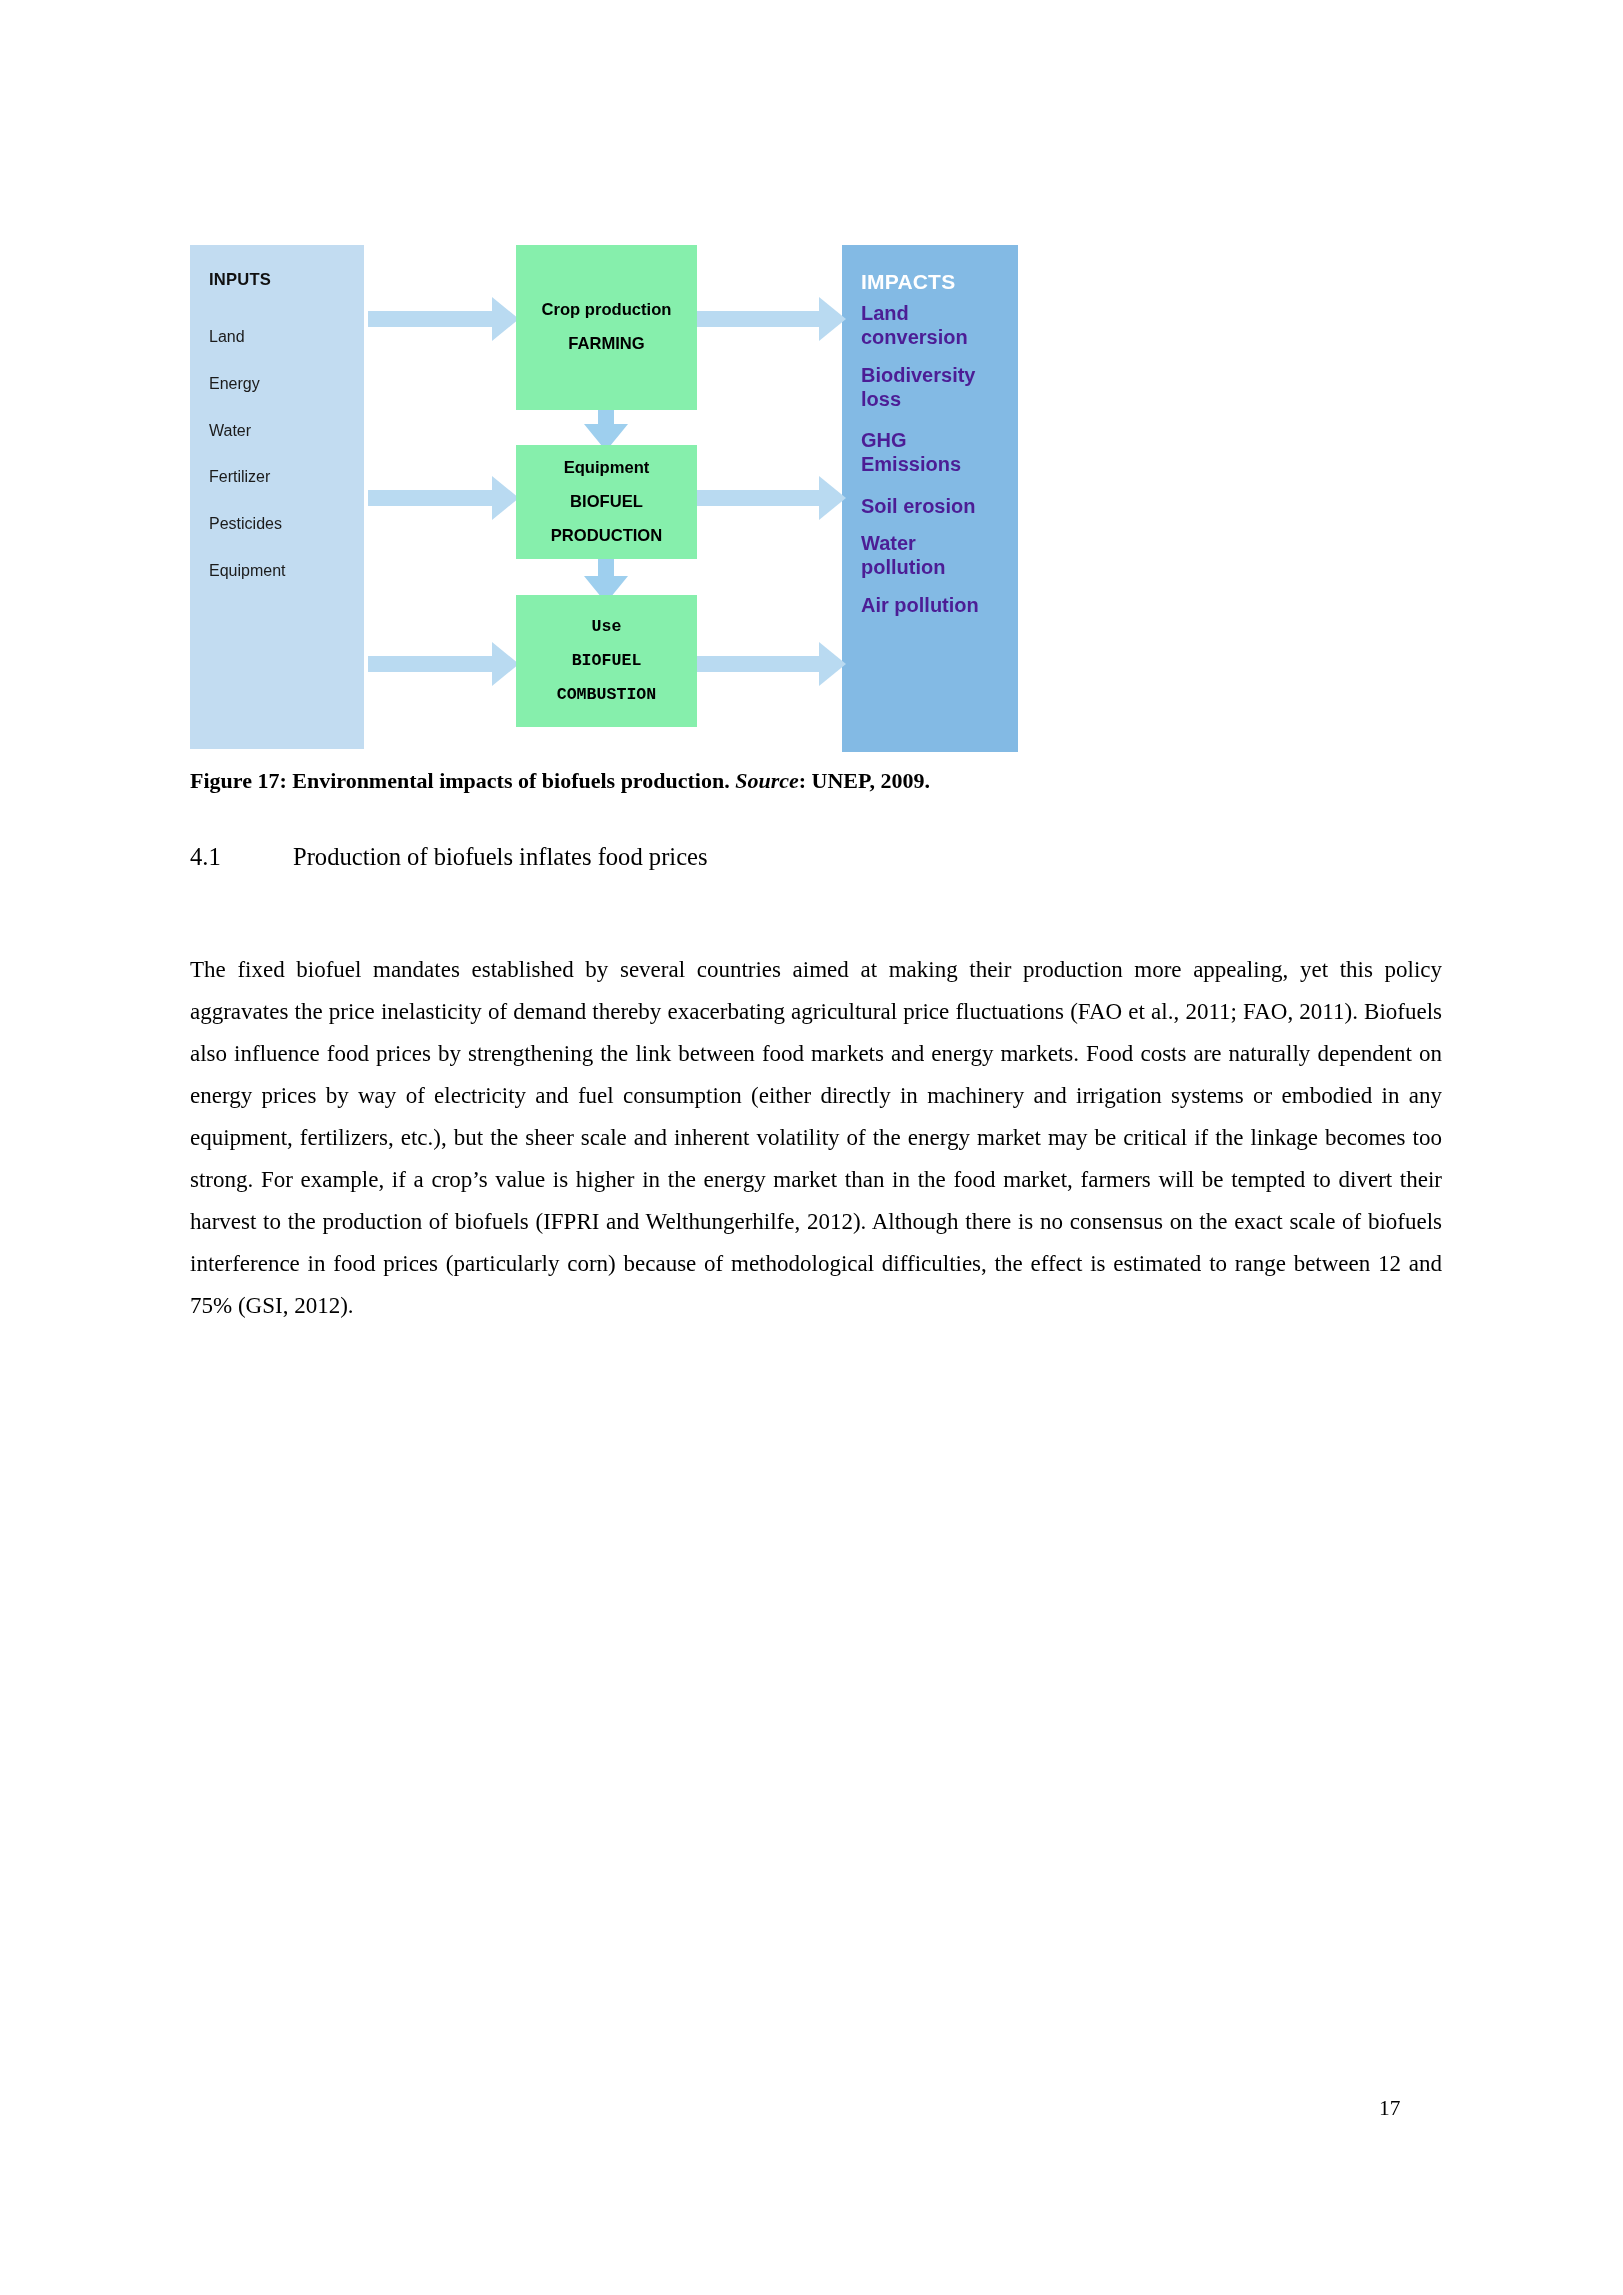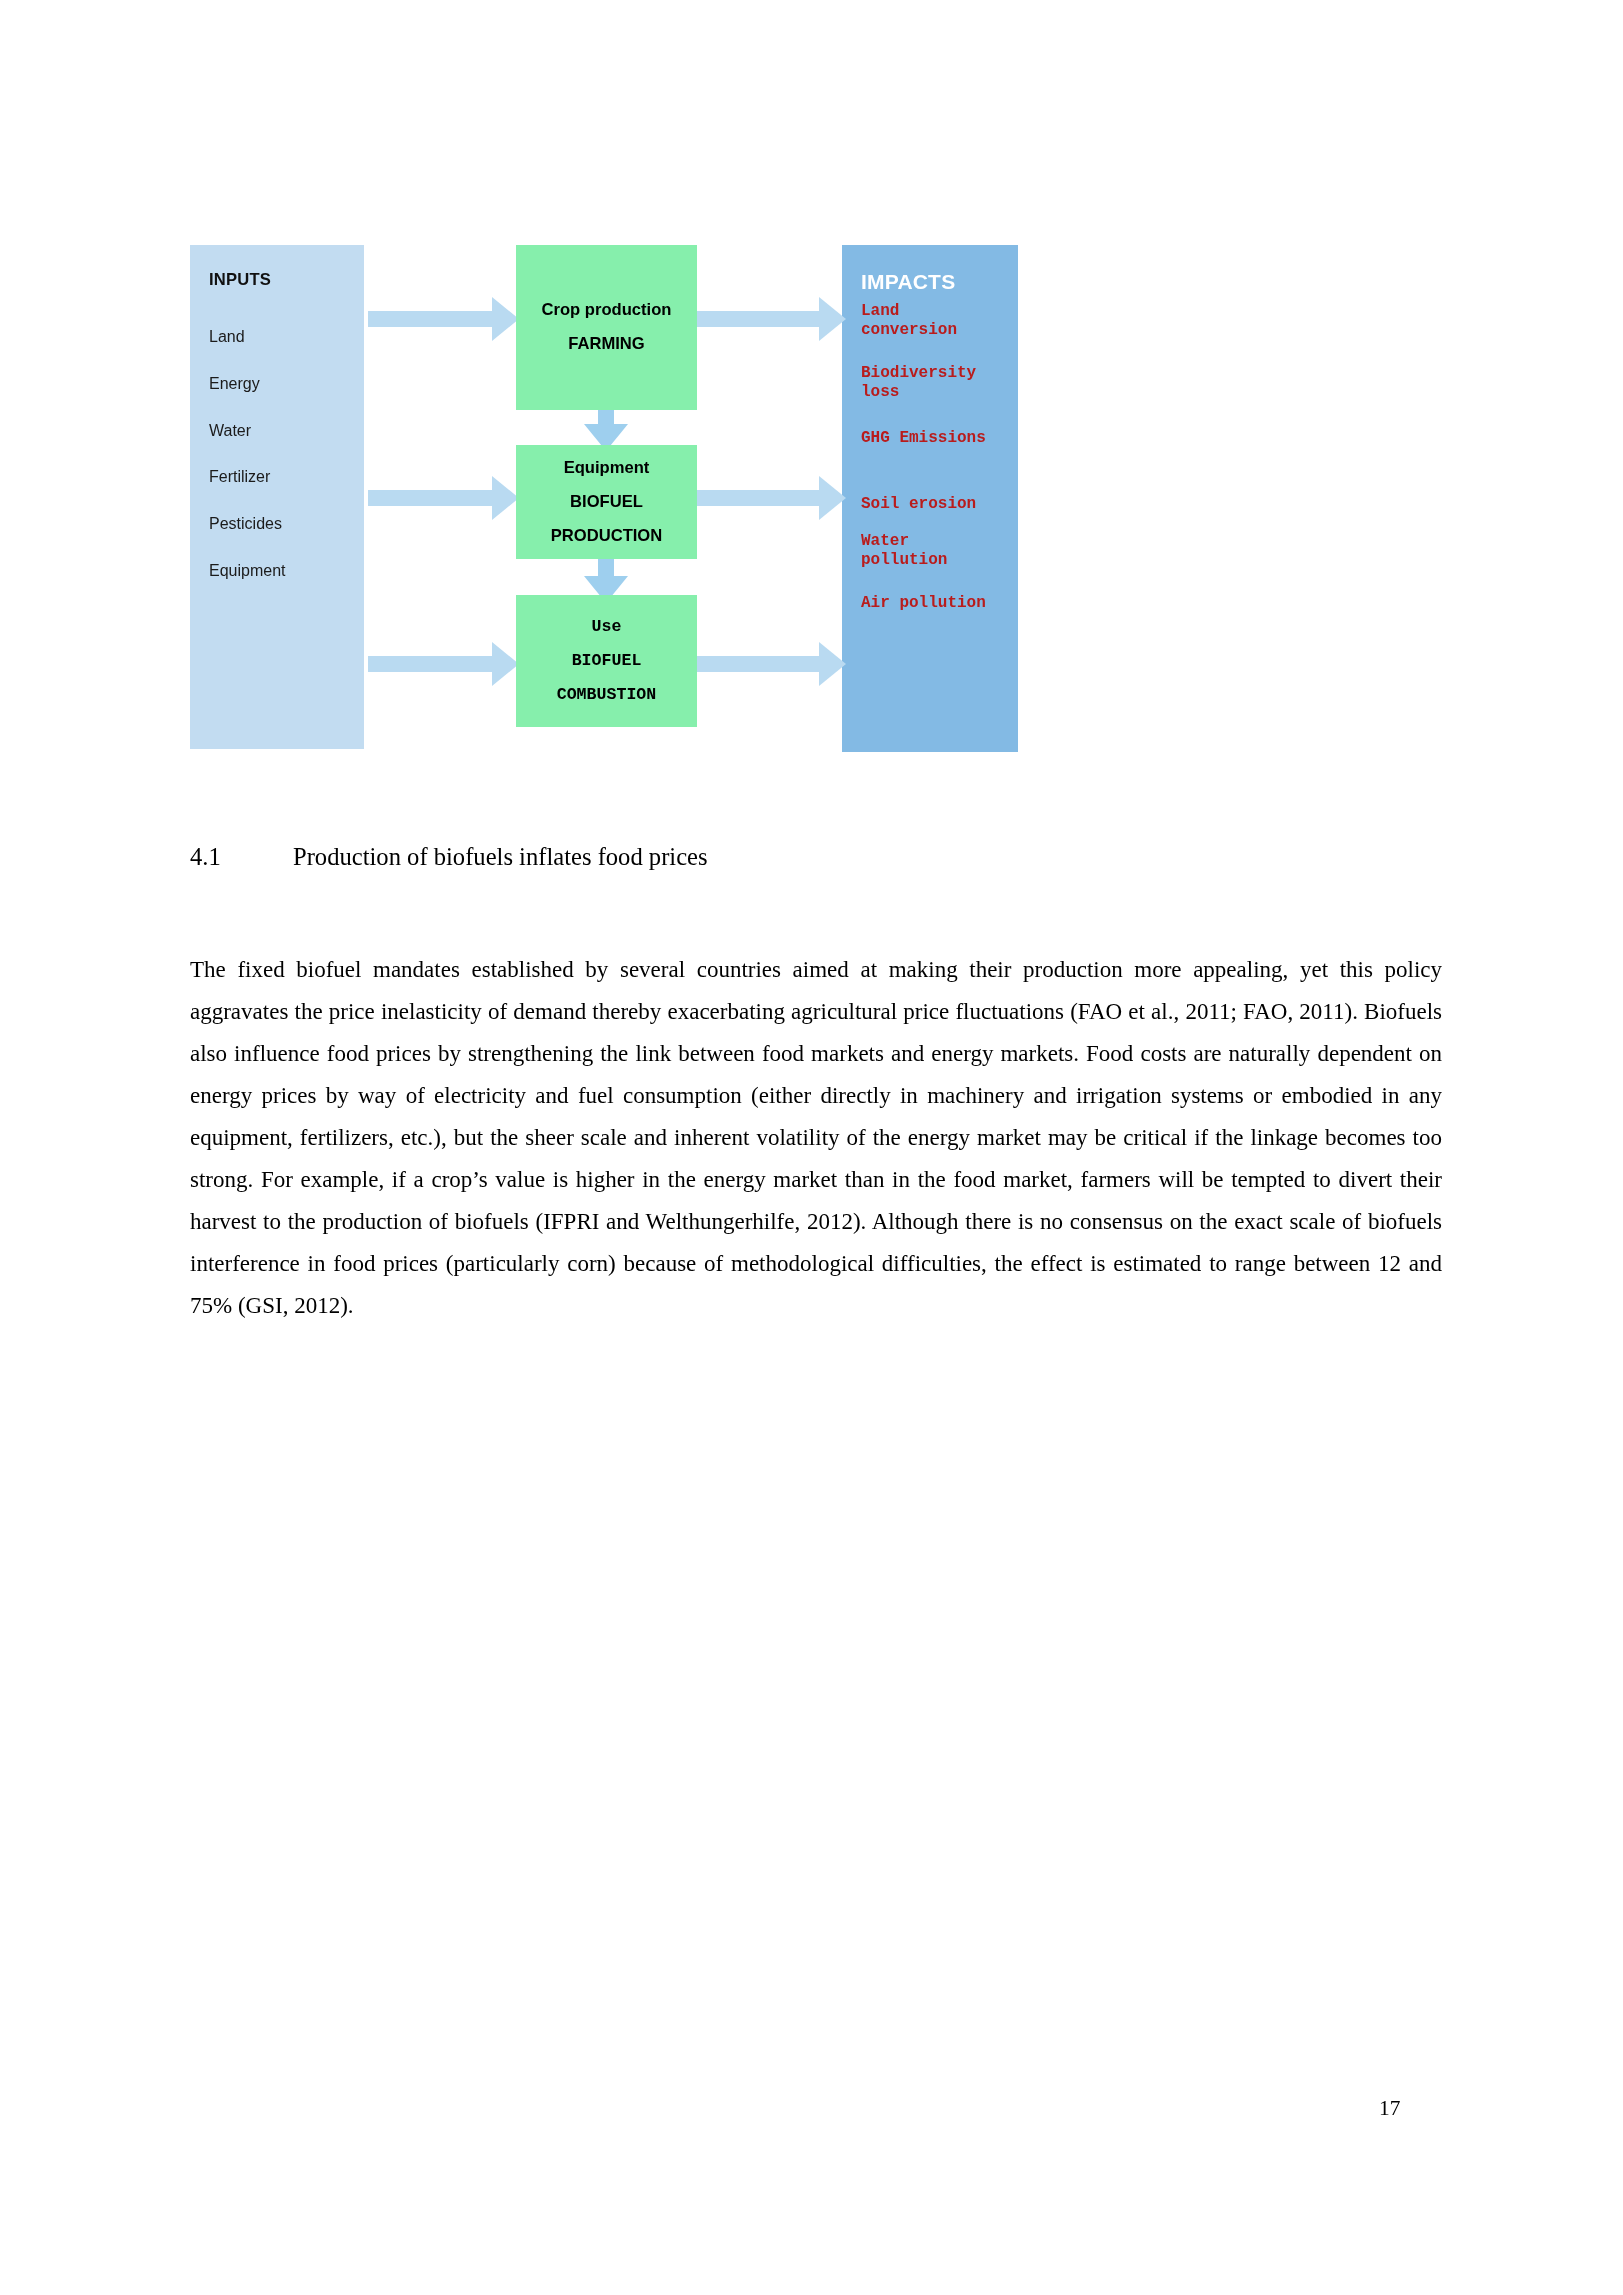--- a/index.html
+++ b/index.html
@@ -69,24 +69,24 @@
     position: absolute;
     font-family: "Liberation Sans", sans-serif;
     font-weight: bold;
     font-size: 21px;
     color: #ffffff;
     letter-spacing: 0.2px;
     white-space: nowrap;
   }
   .panel-item-light {
     position: absolute;
-    font-family: Liberation Mono, monospace;
-    font-weight: bold;
-    font-size: 16px;
-    color: #b91c1c;
+    font-family: Liberation Sans, sans-serif;
+    font-weight: bold;
+    font-size: 20px;
+    color: #4c1d95;
     line-height: 1.18;
   }
 
   
   .pbox {
     position: absolute;
     background: #86efac;
     display: flex;
     flex-direction: column;
     align-items: center;
@@ -258,20 +258,21 @@
       <div class="ln">PRODUCTION</div>
     </div>
 
     <div class="pbox" id="box-use">
       <div class="ln">Use</div>
       <div class="ln">BIOFUEL</div>
       <div class="ln">COMBUSTION</div>
     </div>
   </div>
 
+  <div class="caption"><span>Figure 17: Environmental impacts of biofuels production. </span><em>Source</em><span>: UNEP, 2009.</span></div>
 
   <div class="section-head"><span class="num">4.1</span><span>Production of biofuels inflates food prices</span></div>
 
   <p class="body-par">The fixed biofuel mandates established by several countries aimed at making their production more appealing, yet this policy aggravates the price inelasticity of demand thereby exacerbating agricultural price fluctuations (FAO et al., 2011; FAO, 2011). Biofuels also influence food prices by strengthening the link between food markets and energy markets. Food costs are naturally dependent on energy prices by way of electricity and fuel consumption (either directly in machinery and irrigation systems or embodied in any equipment, fertilizers, etc.), but the sheer scale and inherent volatility of the energy market may be critical if the linkage becomes too strong. For example, if a crop’s value is higher in the energy market than in the food market, farmers will be tempted to divert their harvest to the production of biofuels (IFPRI and Welthungerhilfe, 2012). Although there is no consensus on the exact scale of biofuels interference in food prices (particularly corn) because of methodological difficulties, the effect is estimated to range between 12 and 75% (GSI, 2012).</p>
 
   <div class="page-number">17</div>
 
 </div>
 
 

